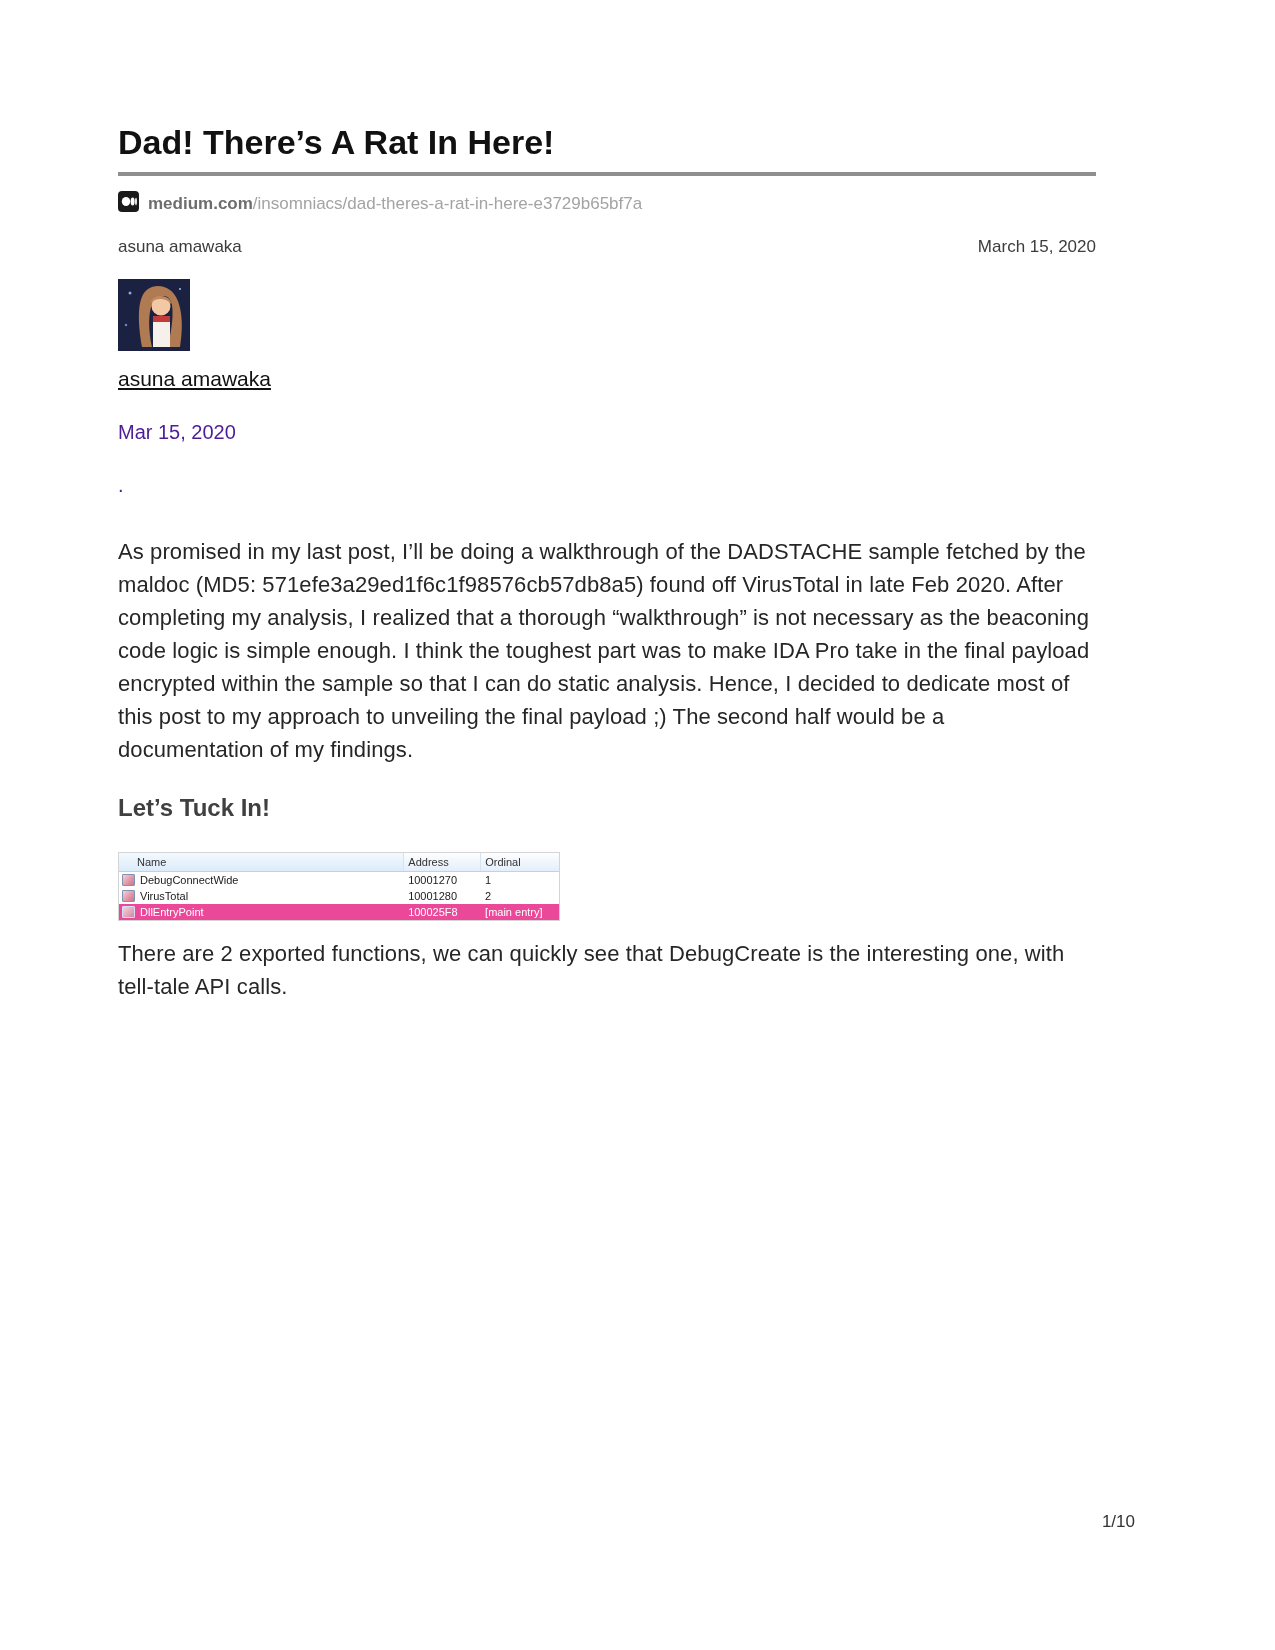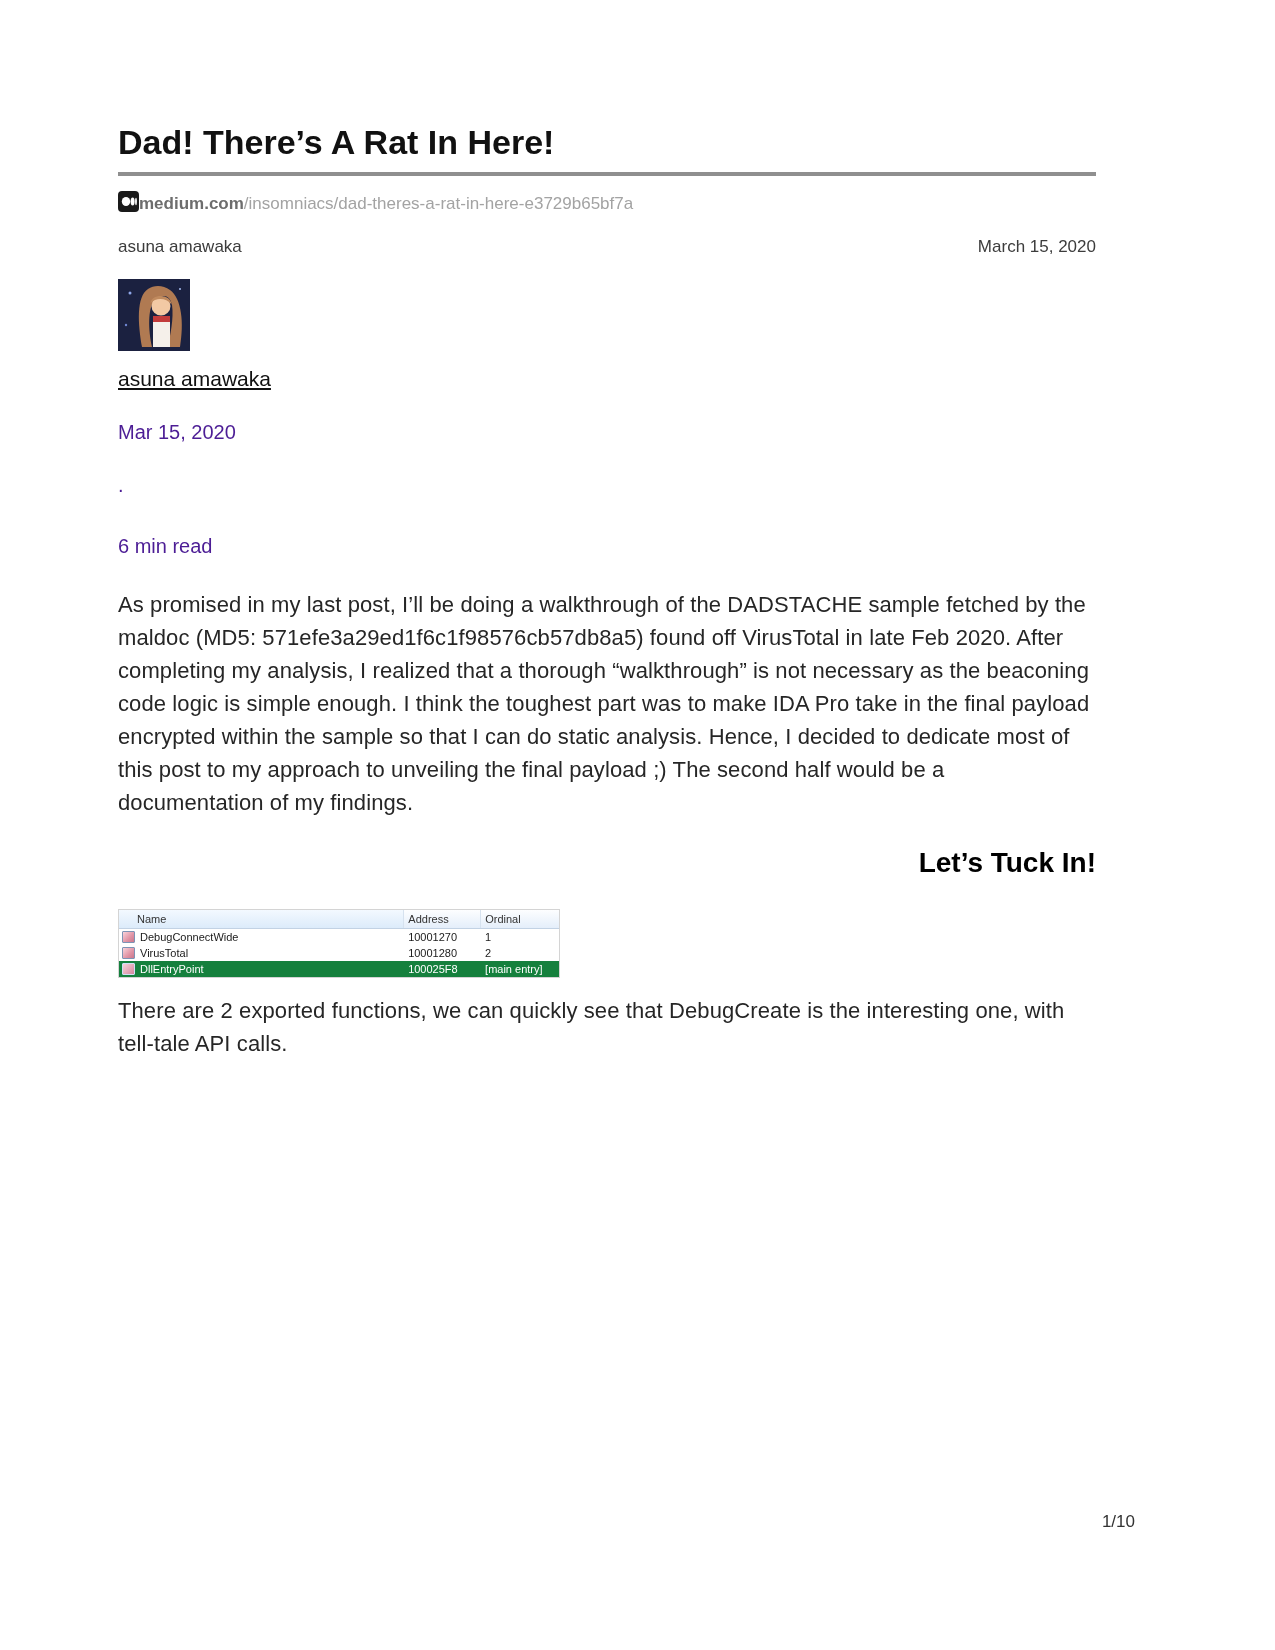--- a/index.html
+++ b/index.html
@@ -27,20 +27,21 @@
     margin: 0 0 10px 0;
   }
   .title-rule {
     border: 0;
     border-top: 4px solid #8f8f8f;
     margin: 0 0 15px 0;
   }
   .source-row {
     display: flex;
     align-items: center;
+    gap: 9px;
     font-size: 17px;
     margin-bottom: 20px;
   }
   .source-domain { font-weight: bold; color: #6d6d6d; }
   .source-path { color: #a3a3a3; }
   .byline-row {
     display: flex;
     justify-content: space-between;
     font-size: 17px;
     color: #3c3c3c;
@@ -60,25 +61,24 @@
   .meta-dot { margin-bottom: 38px; }
   p.body-text {
     font-size: 22px;
     line-height: 33px;
     color: #262626;
     margin: 0 0 28px 0;
     letter-spacing: 0.1px;
   }
   p.sample-block { margin-bottom: 26px; }
   h2.section-heading {
-    font-size: 28px;
+    font-size: 24px;
     font-weight: bold;
-    color: #000000;
+    color: #404040;
     margin: 4px 0 30px 0;
-    text-align: right;
   }
   
   .shot {
     width: 440px;
     margin-bottom: 16px;
     border: 1px solid #d4d4d4;
     background: #ffffff;
     font-size: 11px;
     line-height: 1;
     color: #1a1a1a;
@@ -103,21 +103,21 @@
     display: inline-block;
     width: 11px;
     height: 10px;
     margin: 0 5px 0 3px;
     border: 1px solid #7d93b5;
     border-radius: 1px;
     background: linear-gradient(135deg, #f9d3da 0%, #e092a4 60%, #c9778c 100%);
     flex: 0 0 auto;
   }
   .cell-addr, .cell-ord { padding-left: 4px; }
-  .shot-row.selected { background: #15803d; color: #ffffff; }
+  .shot-row.selected { background: #ec4899; color: #ffffff; }
   .shot-row.selected .exp-icon { border-color: #cfe0f5; background: linear-gradient(135deg, #f9d3da, #d487a0); }
   .page-num {
     position: absolute;
     right: 140px;
     top: 1512px;
     font-size: 17px;
     color: #333333;
   }
 </style>
 </head>
@@ -162,21 +162,20 @@
         <rect x="35" y="37" width="17" height="6" fill="#c23b3b"></rect>
       </svg>
     </a>
 
     <div>
       <a class="author-link">asuna amawaka</a>
     </div>
 
     <p class="meta-line">Mar 15, 2020</p>
     <p class="meta-line meta-dot">.</p>
-    <p class="meta-line">6 min read</p>
 
     <p class="body-text">As promised in my last post, I’ll be doing a walkthrough of the DADSTACHE sample fetched by the maldoc (MD5: 571efe3a29ed1f6c1f98576cb57db8a5) found off VirusTotal in late Feb 2020. After completing my analysis, I realized that a thorough “walkthrough” is not necessary as the beaconing code logic is simple enough. I think the toughest part was to make IDA Pro take in the final payload encrypted within the sample so that I can do static analysis. Hence, I decided to dedicate most of this post to my approach to unveiling the final payload ;) The second half would be a documentation of my findings.</p>
 
 
     <h2 class="section-heading">Let’s Tuck In!</h2>
 
     <div class="shot">
       <div class="shot-header">
         <span class="shot-cell cell-name hdr-name">Name</span>
         <span class="shot-cell cell-addr hdr-addr">Address</span>

